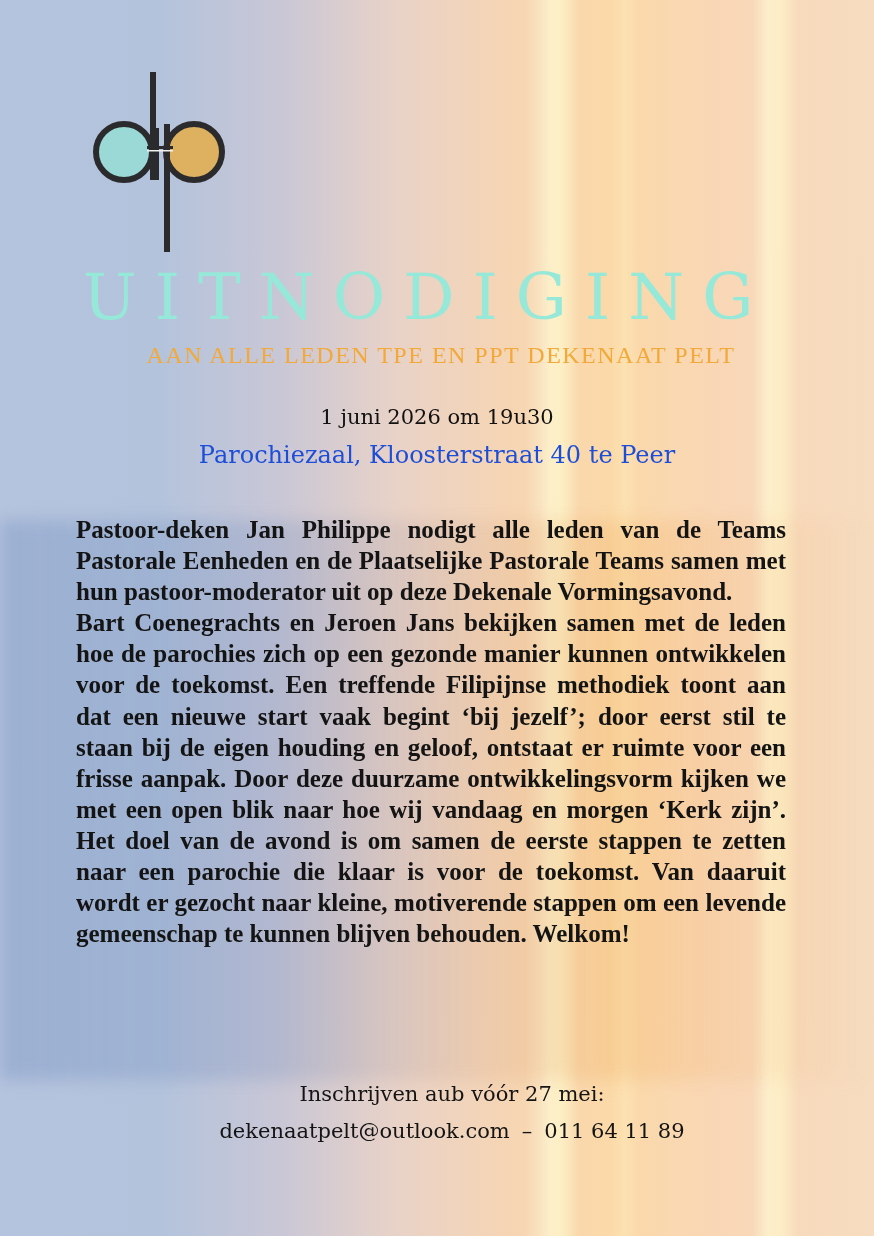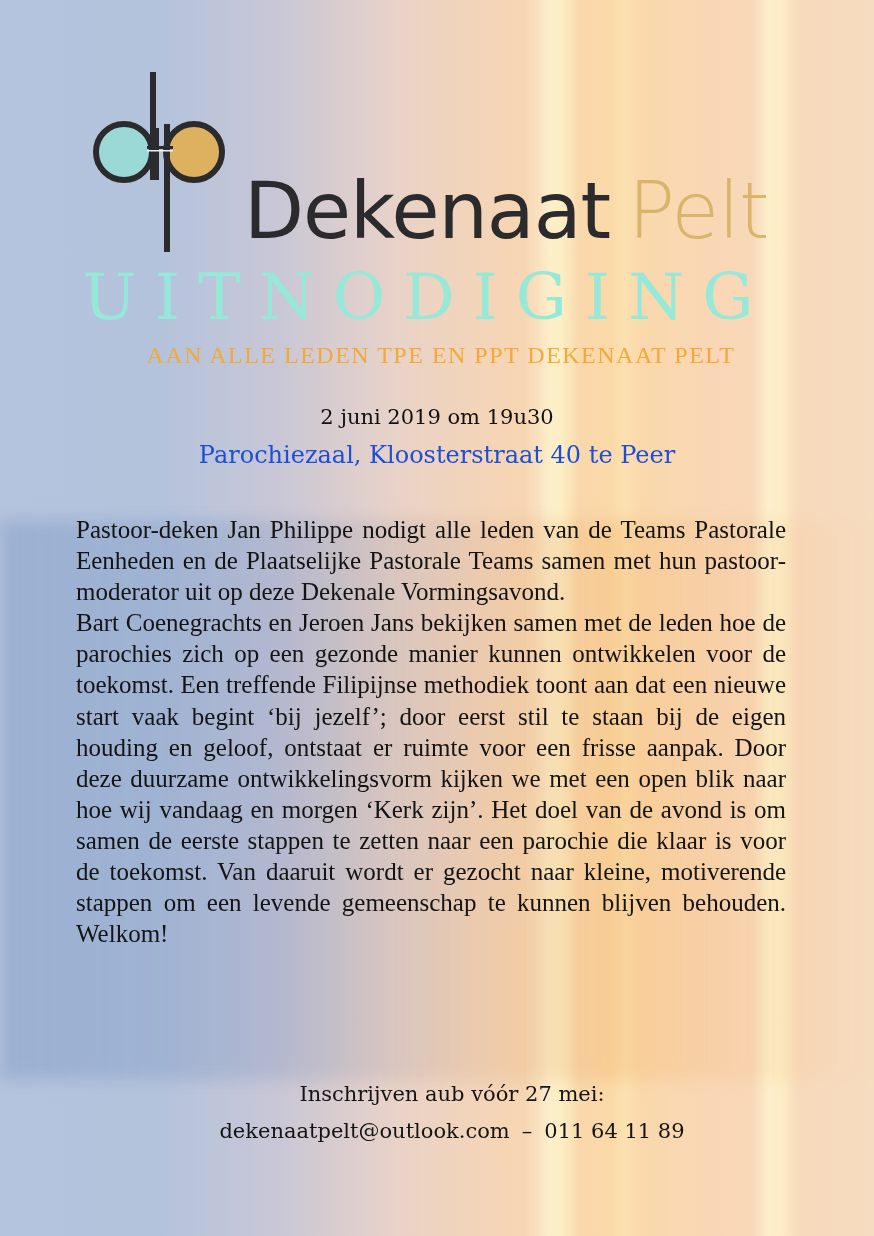--- a/index.html
+++ b/index.html
@@ -47,21 +47,21 @@
     }
     .venue {
       position: absolute; left: 0; width: 874px; top: 438px; text-align: center;
       font-family: "DejaVu Serif", serif; font-size: 24px; line-height: 34px; color: #1d4ed8;
     }
     .body-text {
       position: absolute; left: 76px; width: 710px; top: 514px;
       font-family: "Liberation Serif", serif; font-size: 25px; line-height: 31.1px;
       color: #141414; text-align: justify; hyphens: none;
     }
-    .body-text p { margin: 0; }
+    .body-text p { margin: 0; font-weight: bold; }
     .cta {
       position: absolute; left: 0; width: 874px; top: 1076px; text-align: center;
       font-family: "DejaVu Serif", serif; font-size: 21px; line-height: 37px; color: #141414; padding-left: 15px;
     }
     .cta .sep { margin: 0 12px; }
   </style>
 </head>
 <body>
 
 <div class="glow1"></div>
@@ -77,29 +77,26 @@
     <circle cx="102" cy="82" r="28" fill="#deb160" stroke="#2b2a2c" stroke-width="6"></circle>
 
     <rect x="58" y="2" width="6" height="108" fill="#2b2a2c"></rect>
 
     <rect x="72" y="54" width="6" height="128" fill="#2b2a2c"></rect>
 
     <rect x="64" y="58" width="3" height="52" fill="#2b2a2c"></rect>
     <rect x="55" y="76" width="26" height="3" fill="#2b2a2c"></rect>
     <rect x="55" y="80" width="26" height="1.5" fill="#f0f0f0"></rect>
   </svg>
-  <div class="logo-word">
-    <span>Dekenaat</span><span class="light">Pelt</span>
-  </div>
 </div>
 
 <div class="title">UITNODIGING</div>
 <div class="subtitle">AAN ALLE LEDEN TPE EN PPT DEKENAAT PELT</div>
 
-<div class="date">2 juni 2019 om 19u30</div>
+<div class="date">1 juni 2026 om 19u30</div>
 <div class="venue">Parochiezaal, Kloosterstraat 40 te Peer</div>
 
 <div class="body-text">
   <p>Pastoor-deken Jan Philippe nodigt alle leden van de Teams Pastorale Eenheden en de Plaatselijke Pastorale Teams samen met hun pastoor-moderator uit op deze Dekenale Vormingsavond.</p>
   <p>Bart Coenegrachts en Jeroen Jans bekijken samen met de leden hoe de parochies zich op een gezonde manier kunnen ontwikkelen voor de toekomst. Een treffende Filipijnse methodiek toont aan dat een nieuwe start vaak begint ‘bij jezelf’; door eerst stil te staan bij de eigen houding en geloof, ontstaat er ruimte voor een frisse aanpak. Door deze duurzame ontwikkelingsvorm kijken we met een open blik naar hoe wij vandaag en morgen ‘Kerk zijn’. Het doel van de avond is om samen de eerste stappen te zetten naar een parochie die klaar is voor de toekomst. Van daaruit wordt er gezocht naar kleine, motiverende stappen om een levende gemeenschap te kunnen blijven behouden. Welkom!</p>
 </div>
 
 <div class="cta">
   <div>Inschrijven aub vóór 27 mei:</div>
   <div>

